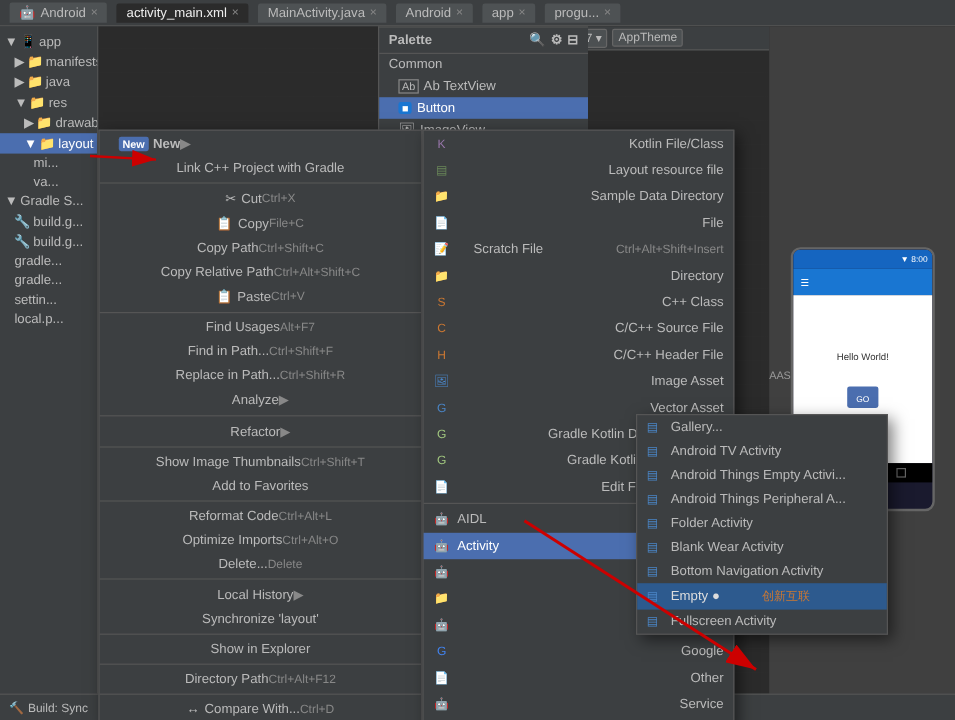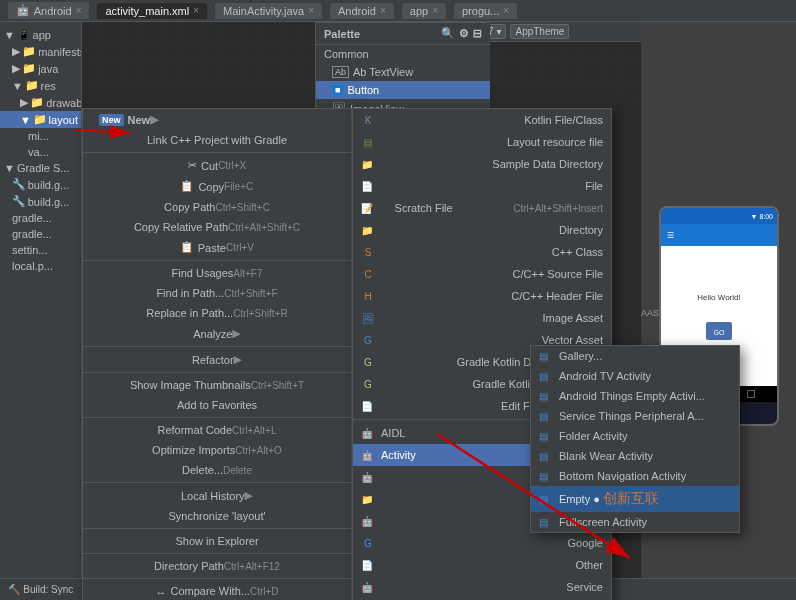--- a/index.html
+++ b/index.html
@@ -673,37 +673,37 @@
   <div class="activity-item">
     <span class="activity-icon">▤</span>
     <span>Android TV Activity</span>
   </div>
   <div class="activity-item">
     <span class="activity-icon">▤</span>
     <span>Android Things Empty Activi...</span>
   </div>
   <div class="activity-item">
     <span class="activity-icon">▤</span>
-    <span>Service Things Peripheral A...</span>
+    <span>Android Things Peripheral A...</span>
   </div>
   <div class="activity-item">
     <span class="activity-icon">▤</span>
     <span>Folder Activity</span>
   </div>
   <div class="activity-item">
     <span class="activity-icon">▤</span>
     <span>Blank Wear Activity</span>
   </div>
   <div class="activity-item">
     <span class="activity-icon">▤</span>
     <span>Bottom Navigation Activity</span>
   </div>
   <div class="activity-item highlighted" style="background:#2d5a8e;color:#ddd;">
     <span class="activity-icon">▤</span>
-    <span>Empty ● <span style="color:#cc7832;font-size:14px;">创新互联</span></span>
+    <span>Empty ● <span style="color:#cc7832;font-size:10px;margin-left:32px;">创新互联</span></span>
   </div>
   <div class="activity-item">
     <span class="activity-icon">▤</span>
     <span>Fullscreen Activity</span>
   </div>
 </div>
 
 <div class="preview-area">
   <div style="color:#999;font-size:9px;margin-bottom:6px;">AAS</div>
   <div class="phone-frame">

